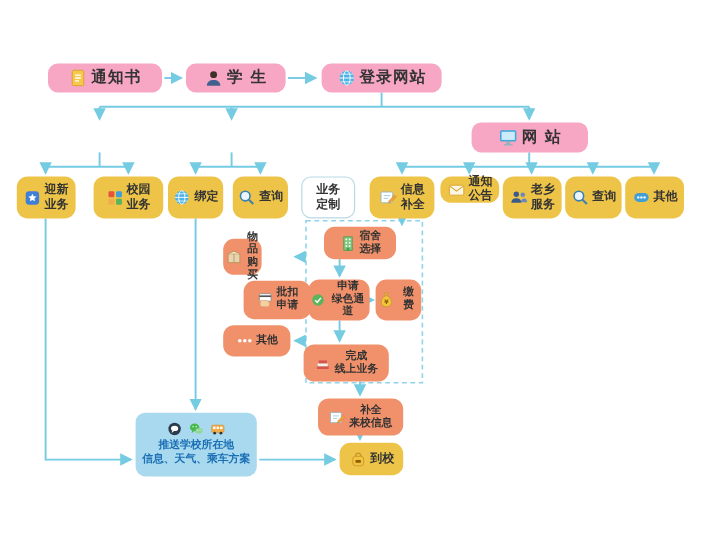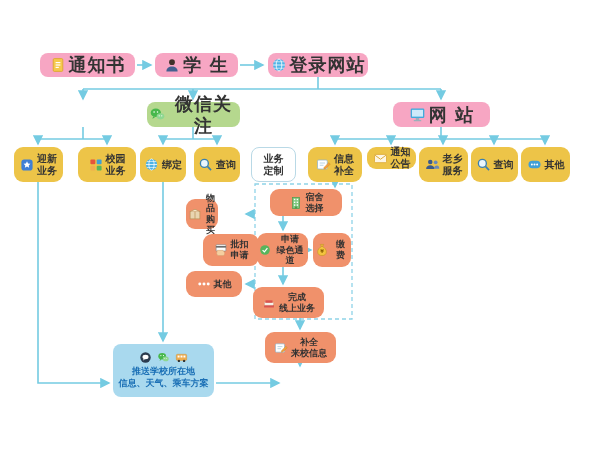--- a/index.html
+++ b/index.html
@@ -12,21 +12,21 @@
   .node { position:absolute; display:flex; align-items:center; justify-content:center;
           gap:3px; border-radius:8px; color:#333; font-weight:bold; padding:1px 2px; }
   .pink   { background:var(--c-pink,#f7a6c3); }
   .green  { background:var(--c-green,#b5d88e); }
   .yellow { background:var(--c-yellow,#edc448); border-radius:9px; }
   .orange { background:var(--c-orange,#f0916b); border-radius:9px; }
   .white  { background:#ffffff; border:1px solid #b9d9e6; }
   .bluepanel { background:var(--c-blue_panel,#a9d9ee); border-radius:8px;
                flex-direction:column; gap:2px; padding:4px 2px; }
   .lbl { white-space:pre-line; text-align:center; line-height:1.18; }
-  .lg .lbl { font-size:18px; letter-spacing:1px; }
+  .lg .lbl { font-size:13px; letter-spacing:1px; }
   .sm .lbl { font-size:10px; }
   .xs .lbl { font-size:9px; }
   .panel-lbl { font-size:9px; line-height:1.3; color:var(--c-panel_text,#1a6fb5); }
   .icons-row { display:flex; gap:5px; align-items:center; }
   .ic { display:flex; align-items:center; }
   .ic svg { display:block; }
 </style>
 </head>
 <body>
 
@@ -230,28 +230,20 @@
   </div>
   <div class="node pink lg" style="left:268px;top:53px;width:100px;height:24px">
     <span class="ic">
         <svg width="16" height="16" viewBox="0 0 20 20">
           <use href="#i-globe"></use>
         </svg>
       </span>
     <span class="lbl">登录网站</span>
   </div>
 
-  <div class="node green lg" style="left:147px;top:102px;width:93px;height:25px">
-    <span class="ic">
-        <svg width="17" height="17" viewBox="0 0 20 20">
-          <use href="#i-wechat"></use>
-        </svg>
-      </span>
-    <span class="lbl">微信关注</span>
-  </div>
   <div class="node pink lg" style="left:393px;top:102px;width:97px;height:25px">
     <span class="ic">
         <svg width="17" height="17" viewBox="0 0 20 20">
           <use href="#i-monitor"></use>
         </svg>
       </span>
     <span class="lbl">网 站</span>
   </div>
 
   <div class="node yellow sm" style="left:14px;top:147px;width:49px;height:35px">
@@ -329,21 +321,21 @@
   </div>
   <div class="node yellow sm" style="left:521px;top:147px;width:49px;height:35px">
     <span class="ic">
         <svg width="15" height="15" viewBox="0 0 20 20">
           <use href="#i-dots-badge"></use>
         </svg>
       </span>
     <span class="lbl">其他</span>
   </div>
 
-  <div class="node orange xs" style="left:270px;top:189px;width:72px;height:27px">
+  <div class="node orange xs" style="left:270px;top:189px;width:60px;height:27px">
     <span class="ic">
         <svg width="14" height="14" viewBox="0 0 20 20">
           <use href="#i-building"></use>
         </svg>
       </span>
     <span class="lbl">宿舍
 选择</span>
   </div>
   <div class="node orange xs" style="left:186px;top:199px;width:32px;height:30px">
     <span class="ic">
@@ -398,20 +390,28 @@
 线上业务</span>
   </div>
   <div class="node orange xs" style="left:265px;top:332px;width:71px;height:31px">
     <span class="ic">
         <svg width="14" height="14" viewBox="0 0 20 20">
           <use href="#i-edit"></use>
         </svg>
       </span>
     <span class="lbl">补全
 来校信息</span>
+  </div>
+  <div class="node yellow sm" style="left:283px;top:369px;width:53px;height:27px">
+    <span class="ic">
+        <svg width="15" height="15" viewBox="0 0 20 20">
+          <use href="#i-schoolbag"></use>
+        </svg>
+      </span>
+    <span class="lbl">到校</span>
   </div>
 
   <div class="node bluepanel" style="left:113px;top:344px;width:101px;height:53px">
     <span class="icons-row">
       <span class="ic">
           <svg width="13" height="13" viewBox="0 0 20 20">
             <use href="#i-chat-dark"></use>
           </svg>
         </span>
       <span class="ic">

